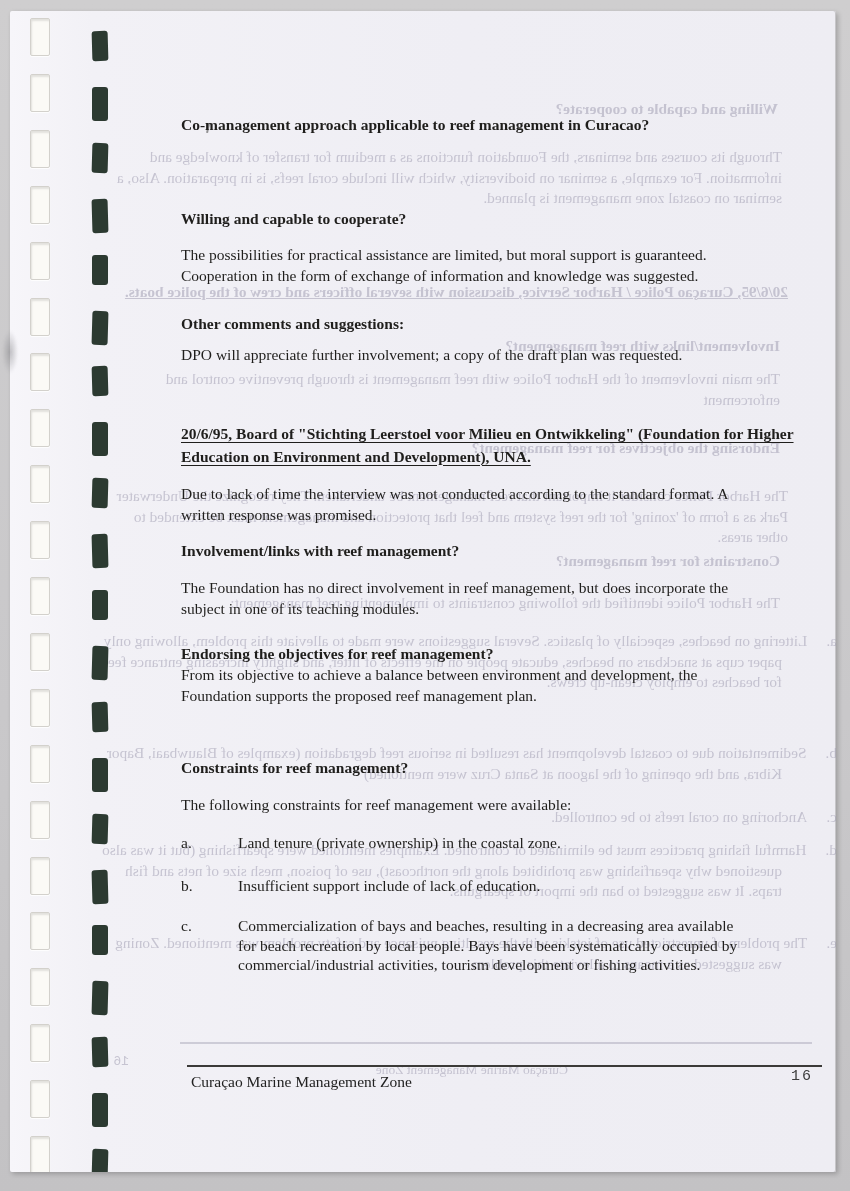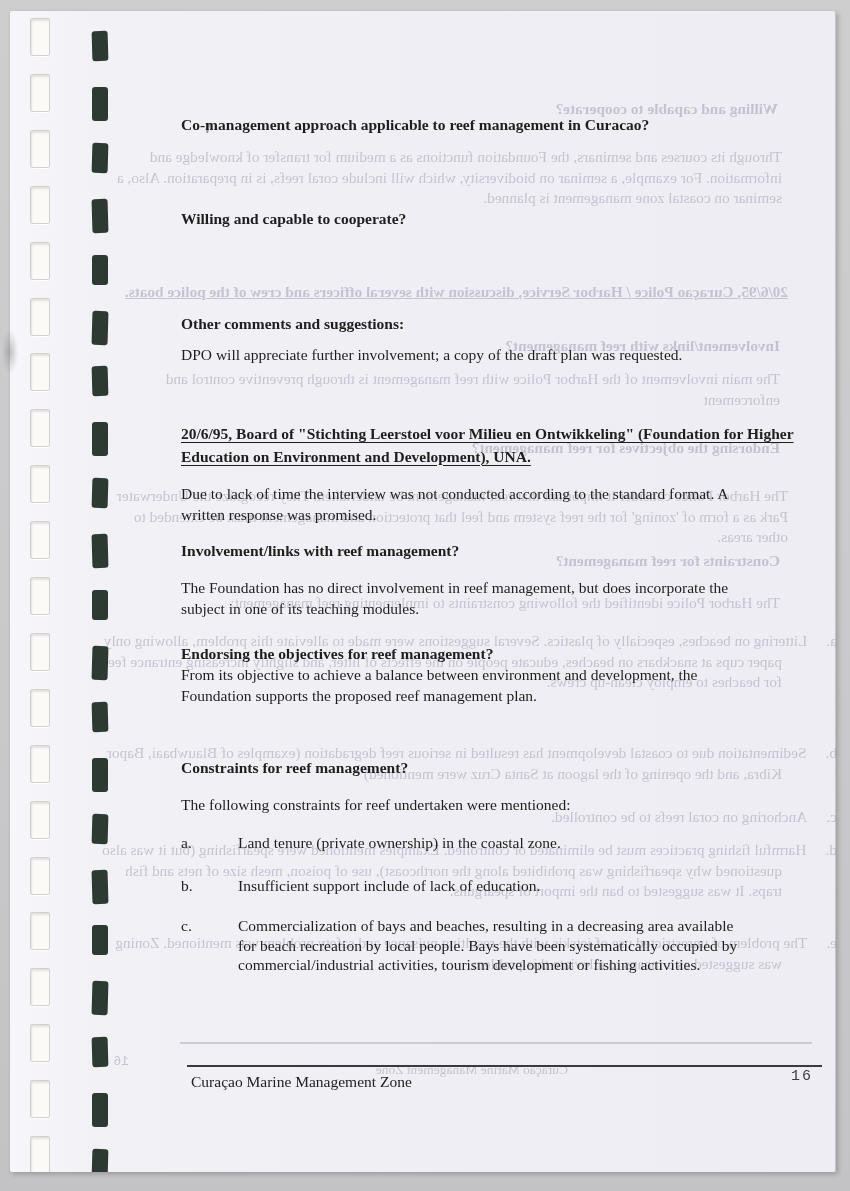--- a/index.html
+++ b/index.html
@@ -48,30 +48,31 @@
     <div class="bl bl-li" style="left:90px;top:796px;width:682px;">c.&nbsp;&nbsp;&nbsp;&nbsp;&nbsp;Anchoring on coral reefs to be controlled.</div>
     <div class="bl bl-li" style="left:90px;top:829px;width:682px;">d.&nbsp;&nbsp;&nbsp;&nbsp;&nbsp;Harmful fishing practices must be eliminated or controlled. Examples mentioned were spearfishing (but it was also questioned why spearfishing was prohibited along the northcoast), use of poison, mesh size of nets and fish traps. It was suggested to ban the import of spearguns.</div>
     <div class="bl bl-li" style="left:90px;top:922px;width:682px;">e.&nbsp;&nbsp;&nbsp;&nbsp;&nbsp;The problem of unrestricted use of jetskis with the resulting nuisance and safety problem was mentioned. Zoning was suggested as a means to alleviate this problem</div>
     <div class="bl-rule" style="left:170px;top:1031px;width:632px;"></div>
     <div class="bl" style="left:358px;top:1049px;width:200px;font-size:13.5px;">Curaçao Marine Management Zone</div>
     <div class="bl" style="left:93px;top:1041px;width:26px;font-family:'Liberation Mono','DejaVu Sans Mono',monospace;font-size:13px;">16</div>
 
     <div class="tick"></div>
     <div class="blk hd" style="left:171px;top:104px;width:600px;">Co-management approach applicable to reef management in Curacao?</div>
     <div class="blk hd" style="left:171px;top:198px;width:600px;">Willing and capable to cooperate?</div>
+    <div class="blk" style="left:171px;top:234px;width:585px;">The possibilities for practical assistance are limited, but moral support is guaranteed. Cooperation in the form of exchange of information and knowledge was suggested.</div>
     <div class="blk" style="left:171px;top:334px;width:620px;">DPO will appreciate further involvement; a copy of the draft plan was requested.</div>
     <div class="blk hd" style="left:171px;top:303px;width:600px;">Other comments and suggestions:</div>
     <div class="blk uhd" style="left:171px;top:412px;width:622px;">20/6/95, Board of "Stichting Leerstoel voor Milieu en Ontwikkeling" (Foundation for Higher Education on Environment and Development), UNA.</div>
     <div class="blk" style="left:171px;top:473px;width:592px;">Due to lack of time the interview was not conducted according to the standard format. A written response was promised.</div>
     <div class="blk hd" style="left:171px;top:530px;width:600px;">Involvement/links with reef management?</div>
     <div class="blk" style="left:171px;top:567px;width:578px;">The Foundation has no direct involvement in reef management, but does incorporate the subject in one of its teaching modules.</div>
     <div class="blk hd" style="left:171px;top:633px;width:600px;">Endorsing the objectives for reef management?</div>
     <div class="blk" style="left:171px;top:654px;width:562px;">From its objective to achieve a balance between environment and development, the Foundation supports the proposed reef management plan.</div>
     <div class="blk hd" style="left:171px;top:747px;width:600px;">Constraints for reef management?</div>
-    <div class="blk" style="left:171px;top:784px;width:600px;">The following constraints for reef undertaken were mentioned:</div>
+    <div class="blk" style="left:171px;top:784px;width:600px;">The following constraints for reef management were available:</div>
 
     <div class="li-row" style="left:171px;top:822px;width:575px;">
       <span class="li-marker">a.</span>
       <span class="li-text">Land tenure (private ownership) in the coastal zone.</span>
     </div>
     <div class="li-row" style="left:171px;top:865px;width:575px;">
       <span class="li-marker">b.</span>
       <span class="li-text">Insufficient support include of lack of education.</span>
     </div>
     <div class="li-row" style="left:171px;top:905px;width:572px;">

